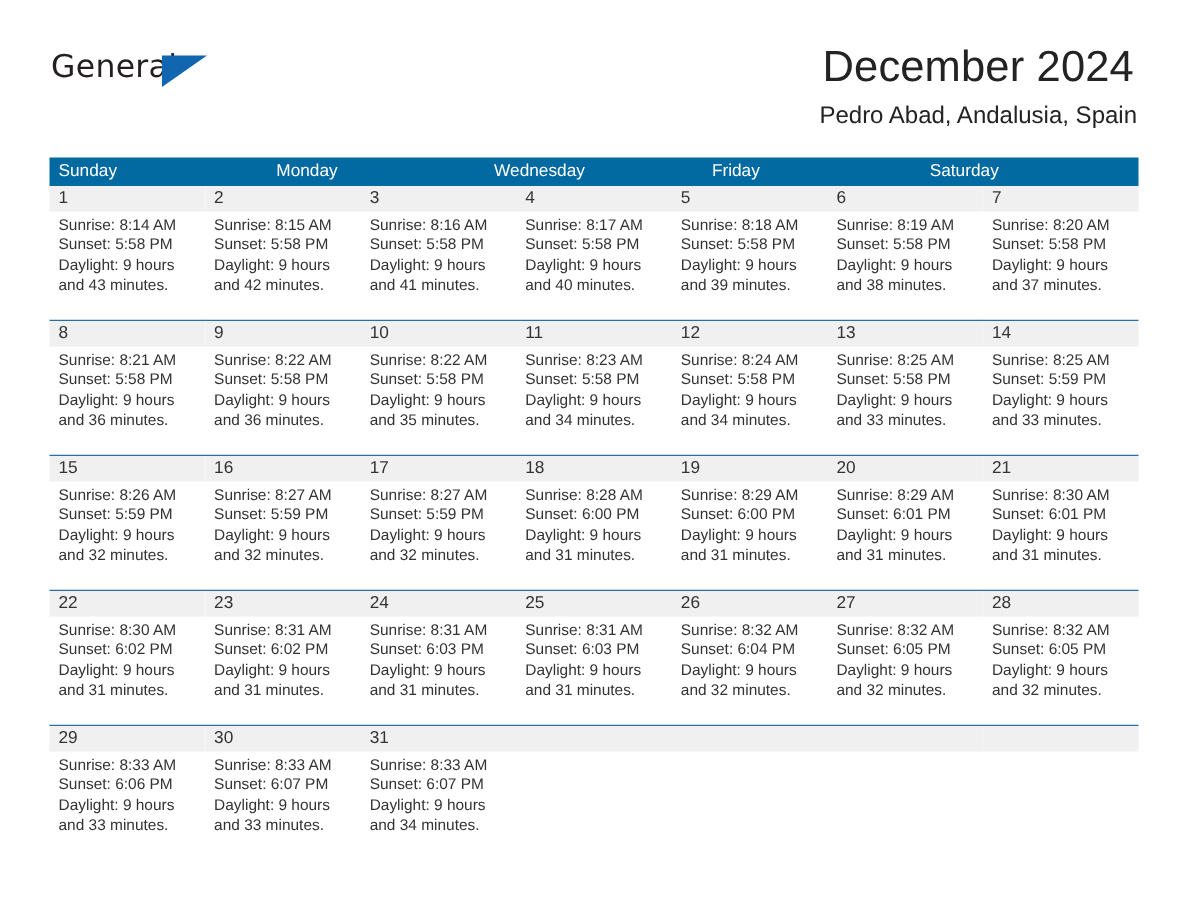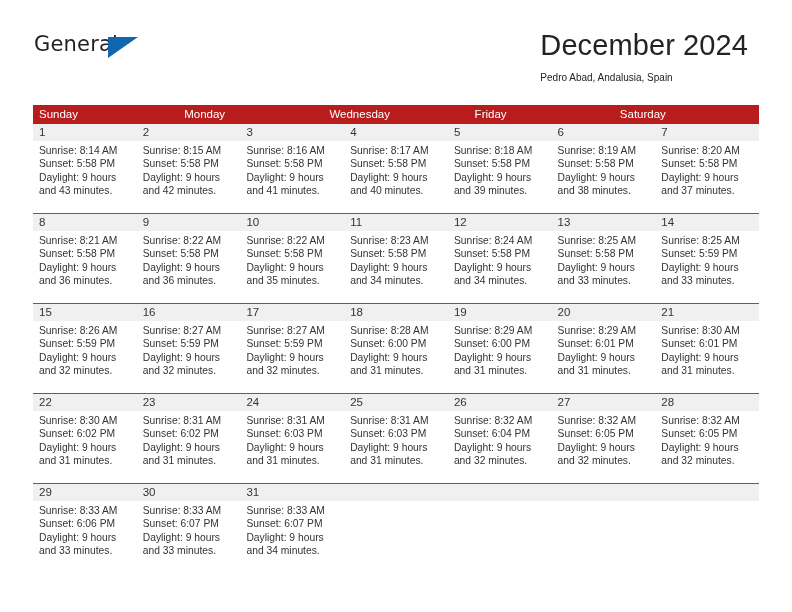--- a/index.html
+++ b/index.html
@@ -64,50 +64,50 @@
     font-size: 21px;
     letter-spacing: 0.2px;
     color: #1b8ae0;
     font-family: "DejaVu Sans", sans-serif;
     font-weight: 400;
     margin-top: 47px;
   }
 
   .title-block {
     position: absolute;
-    right: 44px;
+    right: 34px;
     top: 28px;
-    text-align: left;
+    text-align: center;
   }
   .cal-title {
     font-size: 29px;
     color: #232323;
     font-weight: 400;
     line-height: 34px;
     letter-spacing: 0.1px;
   }
   .cal-subtitle {
-    font-size: 10px;
+    font-size: 16px;
     color: #232323;
     font-weight: 400;
     line-height: 20px;
     margin-top: 6px;
   }
 
   
   .calendar {
     position: absolute;
     left: 33px;
     top: 105px;
     width: 726px;
   }
 
   .weekdays {
     display: flex;
-    background: #b91c1c;
+    background: #0369a1;
     height: 19px;
   }
   .weekday {
     flex: 1 1 0;
     color: #ffffff;
     font-size: 11.5px;
     line-height: 19px;
     padding-left: 6px;
     box-sizing: border-box;
     white-space: nowrap;

